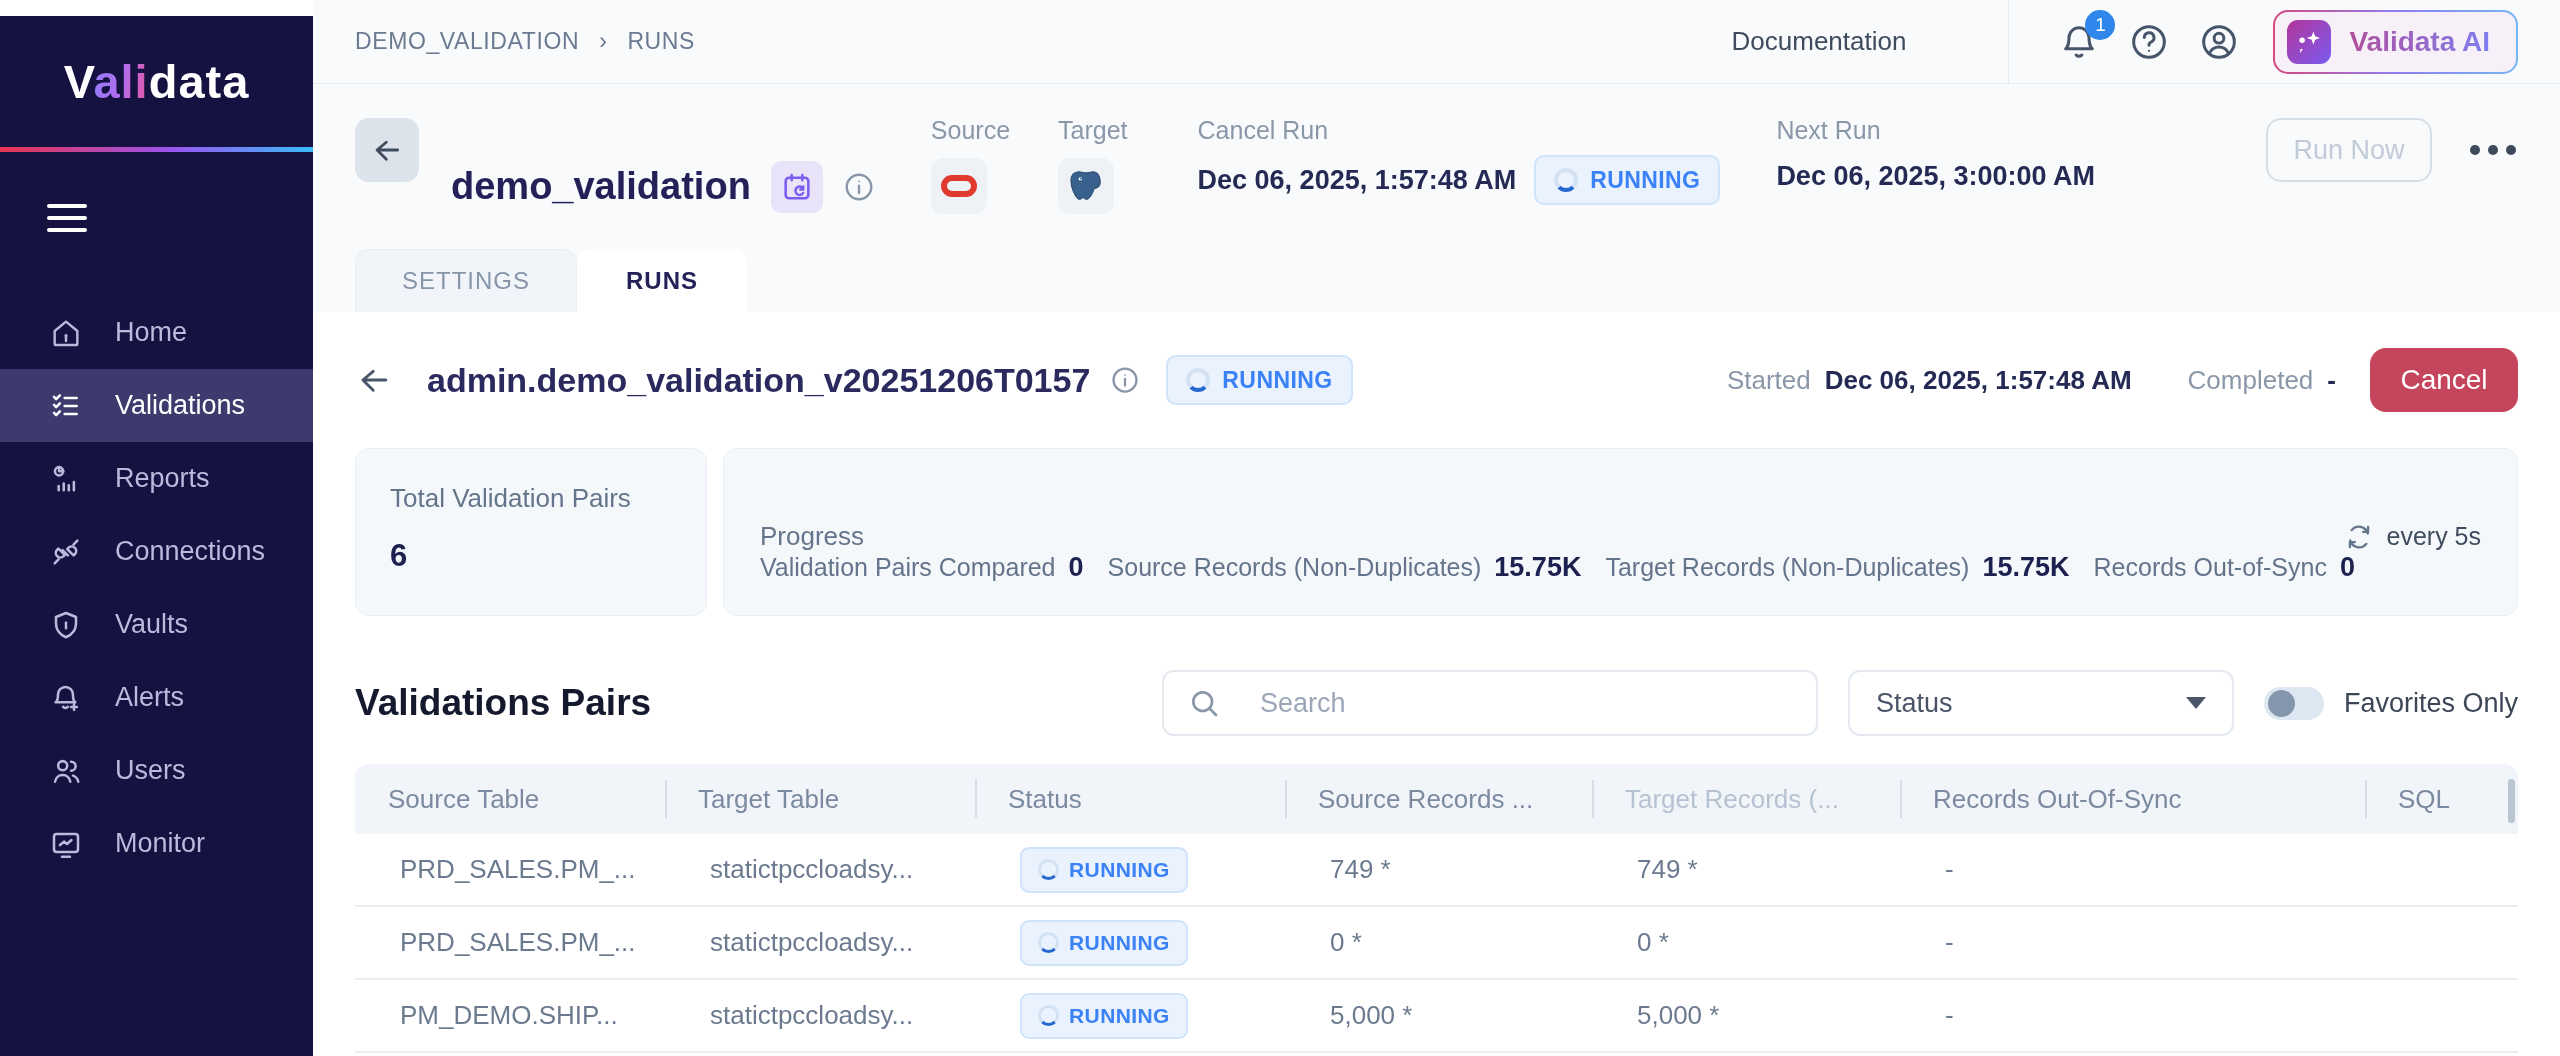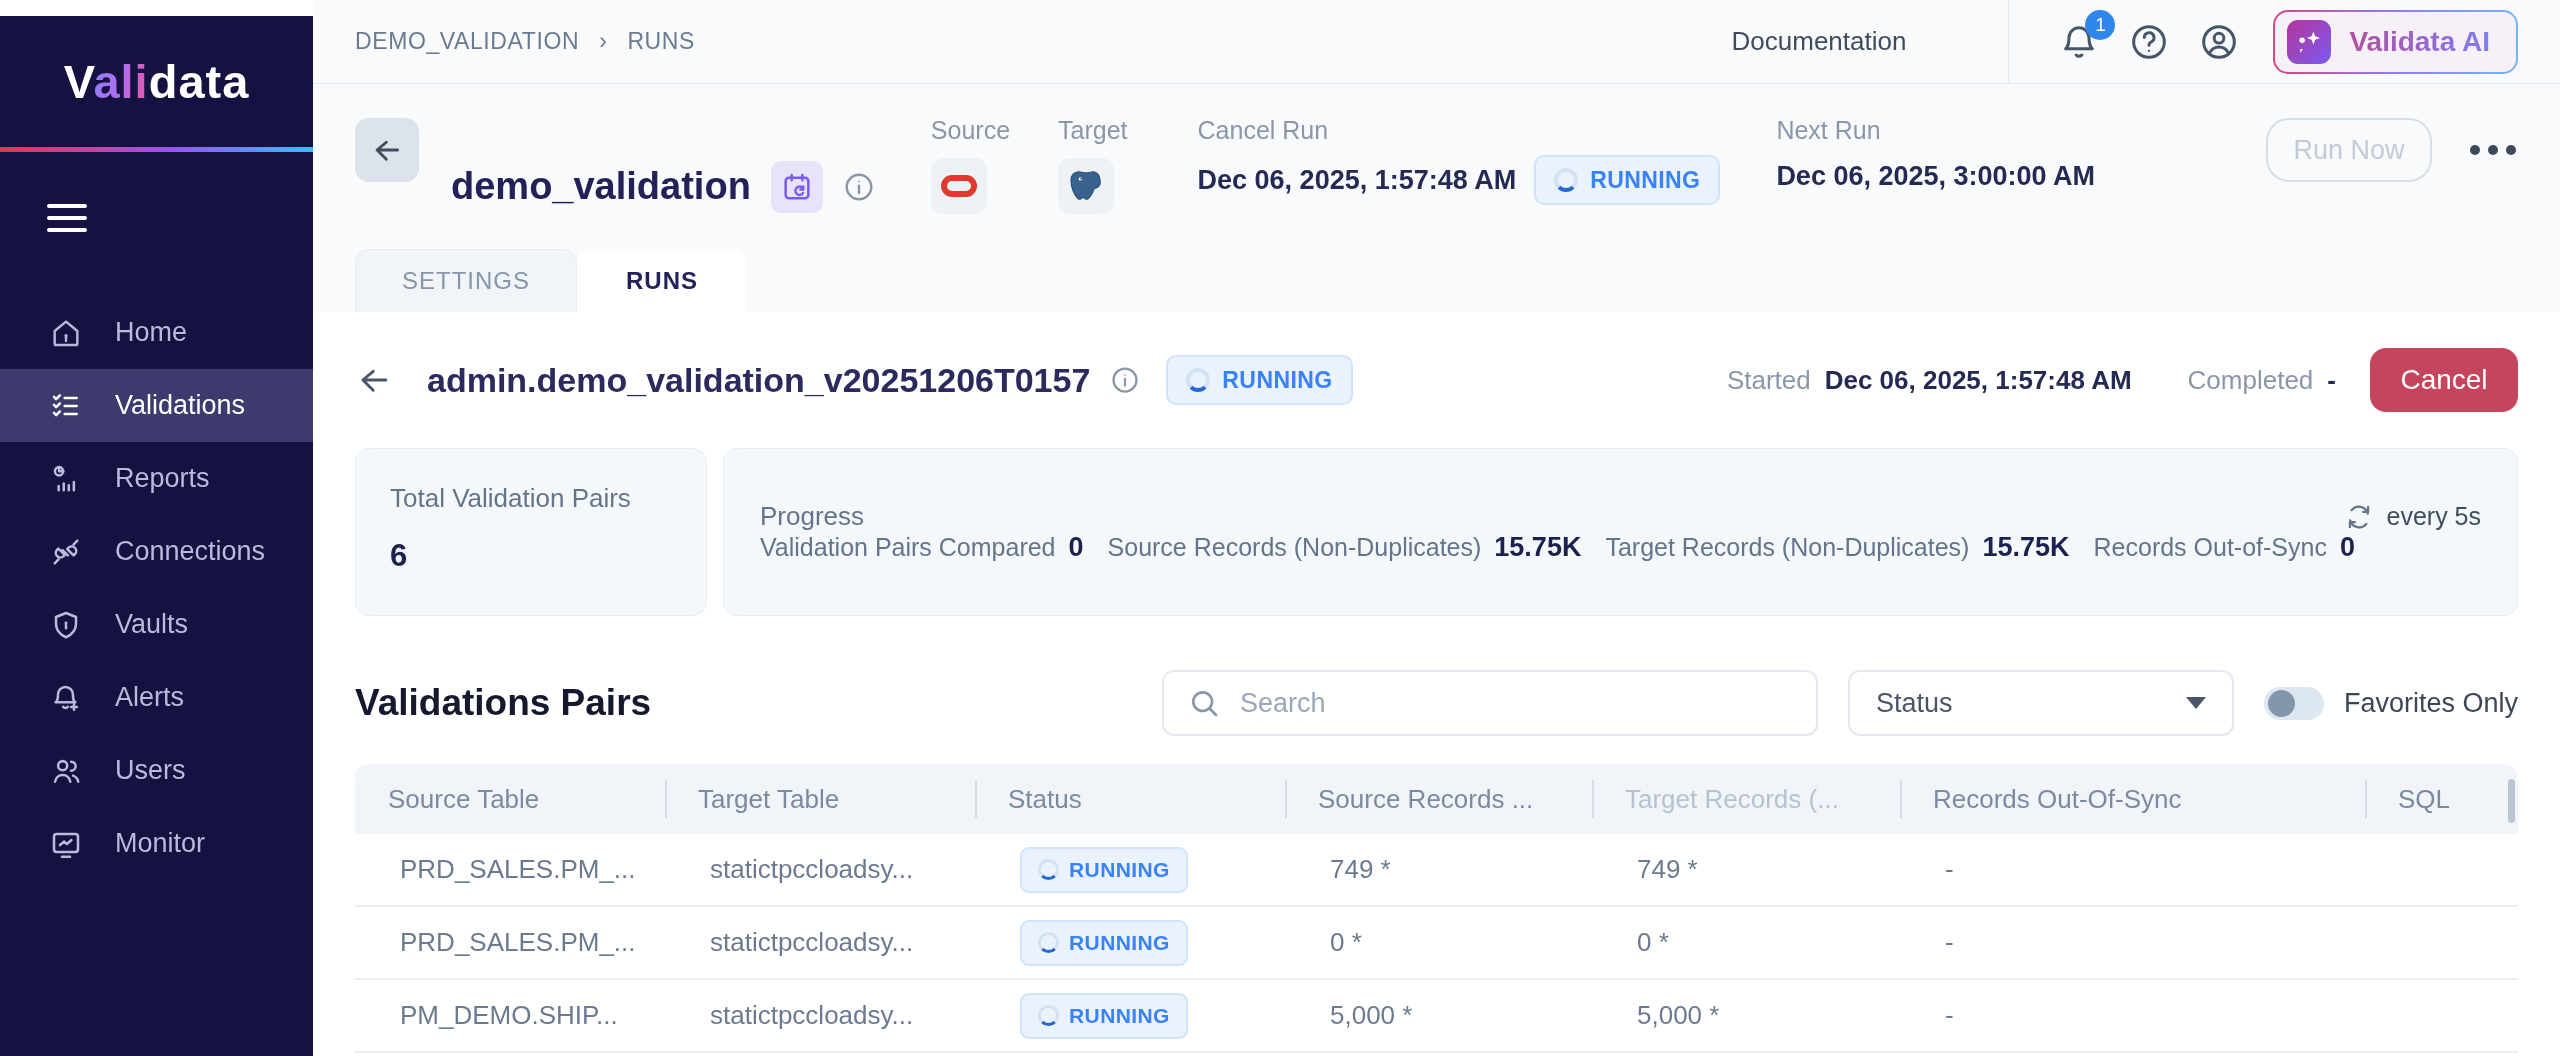--- a/index.html
+++ b/index.html
@@ -51,21 +51,21 @@
   .db-col { margin-right:48px; }
   .db-chip { margin-top:13px; width:56px; height:56px; border-radius:12px; background:#eef1f6; display:flex; align-items:center; justify-content:center; }
   .oracle-glyph { width:36px; height:22px; border:6px solid #e0392e; border-radius:999px; }
   .run-col { margin-left:22px; }
   .meta-val { margin-top:16px; font-size:27px; font-weight:bold; color:#252a55; white-space:nowrap; }
   .lr-row { display:flex; align-items:center; gap:18px; margin-top:10px; }
   .badge { display:inline-flex; align-items:center; gap:12px; background:#e9f2fd; border:2px solid #cfe3fa; border-radius:10px; padding:0 18px; height:50px; color:#3b82f6; font-size:23px; font-weight:bold; letter-spacing:.4px; white-space:nowrap; }
   .spinner { width:24px; height:24px; border-radius:50%; border:4px solid #d3e2f2; border-bottom-color:#2667d0; animation:spin 1s linear infinite; }
   @keyframes spin { to { transform:rotate(360deg); } }
   .header-actions { margin-left:auto; display:flex; align-items:center; gap:36px; padding-top:34px; align-self:flex-start; }
-  .run-now { width:166px; height:64px; border:2px solid #d6dee8; border-radius:23px; color:#c2cbd8; font-size:27px; background:transparent; cursor:pointer; white-space:nowrap; }
+  .run-now { width:166px; height:64px; border:2px solid #d6dee8; border-radius:15px; color:#c2cbd8; font-size:27px; background:transparent; cursor:pointer; white-space:nowrap; }
   .dots { display:flex; gap:8px; cursor:pointer; padding:10px 2px; }
   .dot { width:10px; height:10px; border-radius:50%; background:#3d4a5c; }
 
   
   .tabbar { height:63px; padding:0 42px; display:flex; align-items:flex-end; }
   .tab { height:63px; display:flex; align-items:center; justify-content:center; border-radius:14px 14px 0 0; font-size:24px; letter-spacing:1px; cursor:pointer; }
   .tab.settings { width:222px; background:#f1f5fa; border:1px solid #e8edf3; border-bottom:none; color:#8795a9; }
   .tab.runs { width:170px; background:#fff; color:#232158; font-weight:bold; }
 
   
@@ -80,36 +80,36 @@
   .strong-val { color:#252a55; font-weight:bold; margin-left:14px; }
   .completed-group { margin-left:56px; }
   .cancel-btn { width:148px; height:64px; background:#c5455c; color:#fff; border:none; border-radius:16px; font-size:28px; margin-left:34px; cursor:pointer; }
 
   
   .cards { display:flex; gap:16px; margin-top:36px; }
   .card { background:#f5f8fb; border:1px solid #e8eef5; border-radius:14px; height:168px; }
   .card.total { width:352px; padding:34px 34px; }
   .card-label { font-size:26px; color:#64748b; }
   .total-value { margin-top:24px; font-size:31px; font-weight:bold; color:#1c2150; }
-  .card.progress { flex:1; padding:32px 36px; display:flex; flex-direction:column; justify-content:center; }
+  .card.progress { flex:1; padding:32px 36px; display:flex; flex-direction:column; justify-content:flex-end; }
   .progress-top { display:flex; align-items:center; }
   .refresh-group { margin-left:auto; display:flex; align-items:center; gap:14px; color:#3f4c5e; font-size:25px; }
   .refresh-icon { width:28px; height:28px; color:#64748b; }
   .progress-stats { display:flex; align-items:baseline; gap:24px; font-size:25px; white-space:nowrap; }
   .stat { display:flex; align-items:baseline; }
   .stat .s-label { color:#64748b; }
   .stat .s-value { color:#1c2150; font-weight:bold; margin-left:13px; font-size:27px; }
 
   
   .pairs-head { display:flex; align-items:center; margin-top:54px; }
   .pairs-title { font-size:37px; font-weight:bold; color:#15192e; white-space:nowrap; }
   .pairs-controls { margin-left:auto; display:flex; align-items:center; gap:30px; }
   .search-box { width:656px; height:66px; border:2px solid #e4e9f0; border-radius:12px; background:#fff; display:flex; align-items:center; padding:0 24px; gap:20px; }
   .search-icon { width:32px; height:32px; color:#8a97a8; flex:0 0 32px; }
-  .search-input { border:none; outline:none; font-size:27px; color:#334155; width:100%; background:transparent; font-family:"Liberation Sans", sans-serif; }
+  .search-input { border:none; outline:none; font-size:27px; color:#334155; width:100%; background:transparent; font-family:"Liberation Sans", sans-serif;margin-left:20px; }
   .search-input::placeholder { color:#9aa7b8; }
   .status-box { width:386px; height:66px; border:2px solid #e4e9f0; border-radius:12px; display:flex; align-items:center; padding:0 26px; color:#4a5568; font-size:27px; background:#fff; cursor:pointer; }
   .caret { margin-left:auto; width:0; height:0; border-left:10px solid transparent; border-right:10px solid transparent; border-top:12px solid #4a5568; }
   .toggle-group { display:flex; align-items:center; gap:20px; }
   .toggle { width:60px; height:33px; border-radius:17px; background:#dce7f2; position:relative; cursor:pointer; flex:0 0 60px; }
   .knob { position:absolute; left:4px; top:3px; width:27px; height:27px; border-radius:50%; background:#8496ab; }
   .fav-label { font-size:27px; color:#3c4656; white-space:nowrap; }
 
   
   .vtable { margin-top:28px; position:relative; }

